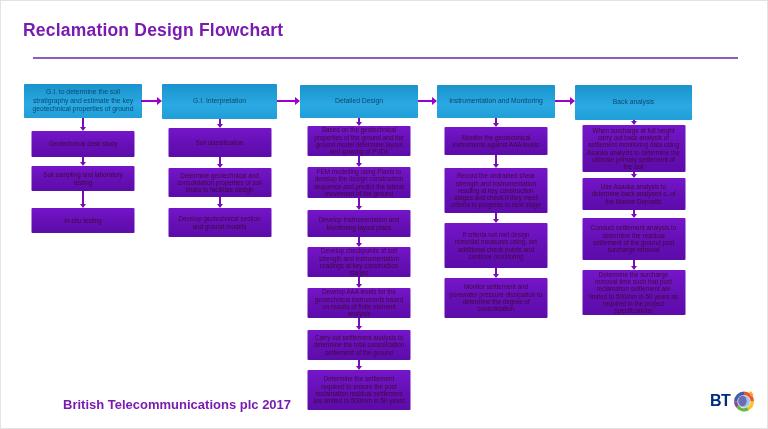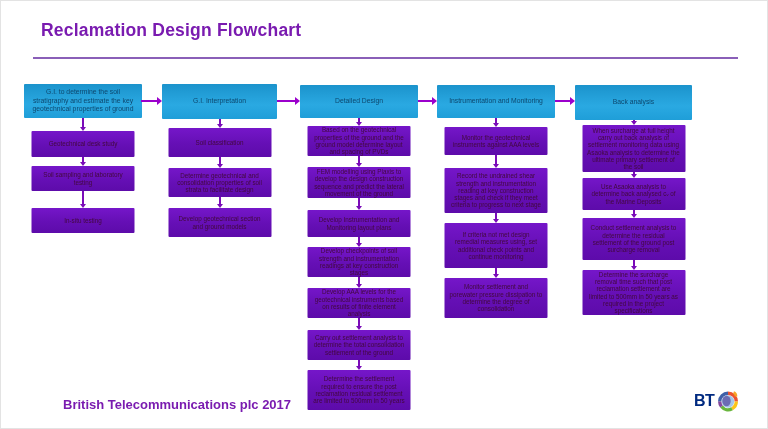--- a/index.html
+++ b/index.html
@@ -2,21 +2,21 @@
 <html><head>
 <meta charset="utf-8">
 <style>
   html,body{margin:0;padding:0;}
   body{
     width:768px;height:429px;position:relative;background:#ffffff;
     font-family:"Liberation Sans",sans-serif;overflow:hidden;
     box-shadow:inset 0 0 0 1px #e3e3e3;
   }
   .page-title{
-    position:absolute;left:41px;top:20px;font-size:17.5px;font-weight:bold;
+    position:absolute;left:23px;top:20px;font-size:17.5px;font-weight:bold;
     color:#7a1bb0;letter-spacing:.2px;
   }
   .title-rule{
     position:absolute;left:33px;top:57px;width:705px;height:2px;background:#8a5fb8;
   }
   .col{position:absolute;top:0;height:429px;}
   .chead{
     position:absolute;left:0;width:100%;box-sizing:border-box;
     background:linear-gradient(180deg,#1b93cc 0%,#2aa9e2 60%,#1f9ed8 100%);
     color:#0d486f;font-size:6.8px;line-height:1.25;
@@ -40,21 +40,21 @@
   }
   .harrow{position:absolute;height:2px;background:#9b00cc;top:100px;}
   .harrow::after{
     content:"";position:absolute;right:-5px;top:-3px;
     border-top:4px solid transparent;border-bottom:4px solid transparent;
     border-left:5px solid #9b00cc;
   }
   .footer-copy{
     position:absolute;left:63px;top:397px;font-size:13px;font-weight:bold;color:#7a1bb0;
   }
-  .bt-logo{position:absolute;left:694px;top:386px;display:flex;align-items:center;}
+  .bt-logo{position:absolute;left:710px;top:386px;display:flex;align-items:center;}
   .bt-word{font-size:16px;font-weight:bold;color:#002a80;letter-spacing:-0.5px;margin-right:2px;}
 </style>
 </head>
 <body>
 
 <div class="page-title">Reclamation Design Flowchart</div>
 <div class="title-rule"></div>
 
 <div class="col" style="left:24px;width:118px;">
   <div class="chead" style="top:84px;height:34px;">G.I. to determine the soil stratigraphy and estimate the key geotechnical properties of ground</div>

